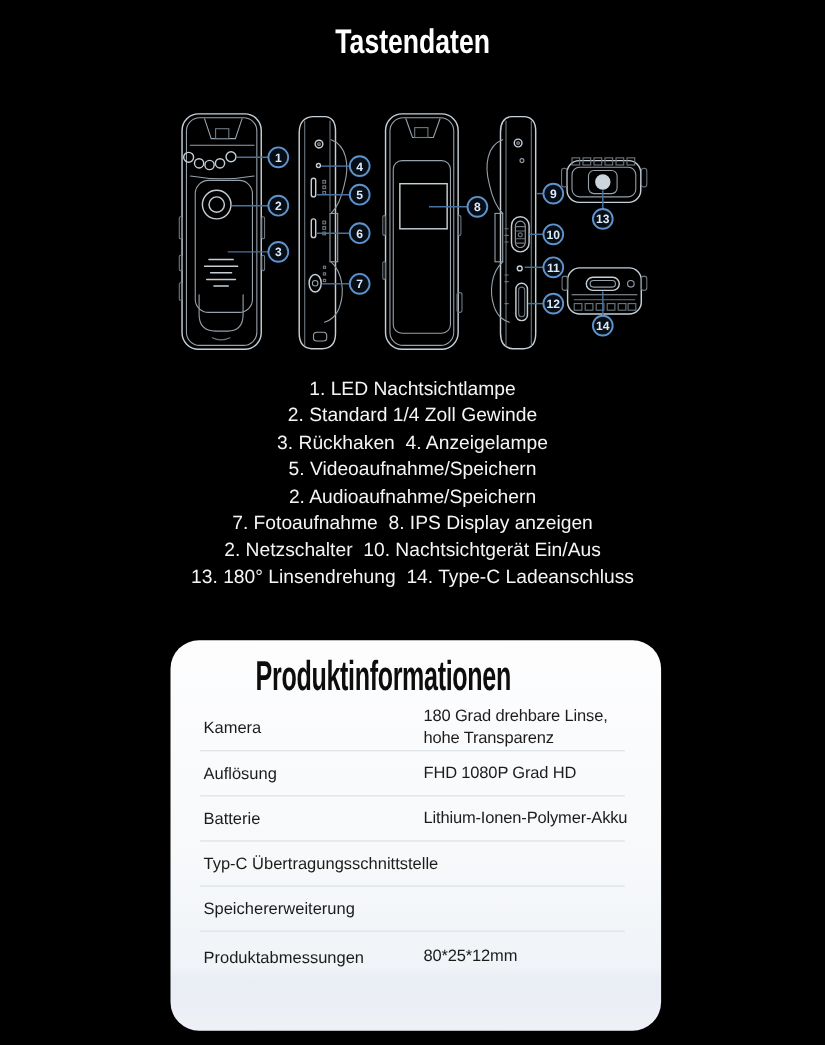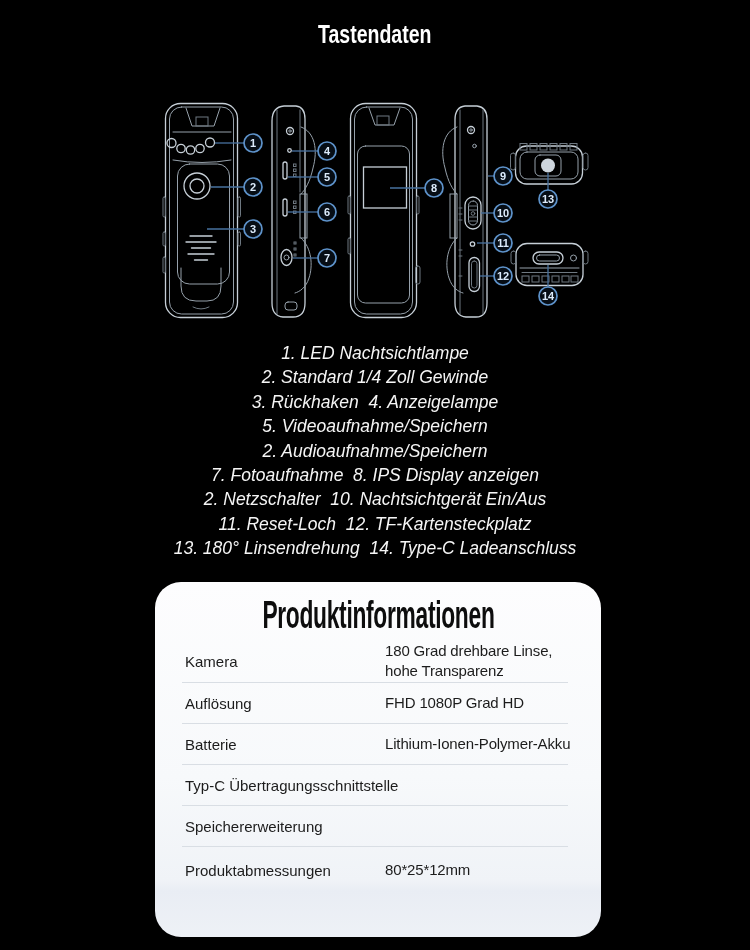--- a/index.html
+++ b/index.html
@@ -1,43 +1,43 @@
 <!DOCTYPE html>
 <html><head>
 <meta charset="utf-8">
 <style>
   html,body{margin:0;padding:0;background:#000;}
   .page{position:relative;width:750px;height:950px;background:#000;overflow:hidden;
         font-family:"Liberation Sans",sans-serif;}
 
   
   .main-title{position:absolute;top:22px;left:0;width:750px;margin:0;text-align:center;
-              color:#ffffff;font-size:25px;font-weight:700;line-height:1;}
+              color:#ffffff;font-size:31px;font-weight:700;line-height:1;}
   .main-title .condense{display:inline-block;transform:scaleX(0.78);transform-origin:center;}
 
   
   .diagram{position:absolute;top:0;left:0;}
   .dev{stroke:#c6cfd7;fill:none;stroke-width:1.3;stroke-linecap:round;}
   .dev .dim{stroke:#96a1ab;stroke-width:1;}
   .dev .faint{stroke:#6e7881;stroke-width:1;}
   .dev .fillshape{fill:#cdd5dc;stroke:none;}
   .leaders path{stroke:#47729f;stroke-width:1.3;fill:none;}
   .co-ring{fill:#060d15;stroke:#5e93cb;stroke-width:1.7;}
   .co-num{fill:#dcebfb;font-family:"Liberation Sans",sans-serif;font-size:11px;font-weight:700;
           text-anchor:middle;}
 
   
   .legend{position:absolute;top:341px;left:0;width:750px;text-align:center;
           color:#f5f5f5;font-size:17.5px;line-height:24.4px;}
-  .legend-line{white-space:pre-wrap;font-style:italic;}
+  .legend-line{white-space:pre-wrap;}
 
   
   .card{position:absolute;left:155px;top:582px;width:446px;height:355px;border-radius:26px;
         background:linear-gradient(180deg,#fdfdfe 0%,#f7f9fb 55%,#f0f3f7 84%,#e9edf4 87%,#eef1f6 100%);}
-  .card-title{padding-top:14px;height:44px;text-align:center;color:#0d0d0d;
+  .card-title{padding-top:14px;height:44px;color:#0d0d0d;
               font-size:38px;font-weight:700;line-height:1;}
   .card-title .condense{display:inline-block;transform:scaleX(0.60);transform-origin:center;letter-spacing:-0.5px;}
   .spec{position:absolute;left:0;top:58px;width:446px;}
   .spec-row{display:flex;align-items:center;box-sizing:border-box;padding:0 28px 0 30px;}
   .spec-label{width:200px;flex:none;font-size:15px;color:#1c1c1c;white-space:nowrap;}
   .spec-value{flex:1;font-size:15px;color:#1c1c1c;white-space:pre-line;line-height:1.32;letter-spacing:-0.15px;}
   .divider{height:1px;background:#d9dee4;margin:0 33px 0 27px;}
   .h42{height:42px}.h40{height:40px}.h46{height:46px}
 </style>
 </head>
@@ -273,21 +273,20 @@
   </svg>
 
   <div class="legend">
     <div class="legend-line">1. LED Nachtsichtlampe</div>
     <div class="legend-line">2. Standard 1/4 Zoll Gewinde</div>
     <div class="legend-line">3. Rückhaken  4. Anzeigelampe</div>
     <div class="legend-line">5. Videoaufnahme/Speichern</div>
     <div class="legend-line">2. Audioaufnahme/Speichern</div>
     <div class="legend-line">7. Fotoaufnahme  8. IPS Display anzeigen</div>
     <div class="legend-line">2. Netzschalter  10. Nachtsichtgerät Ein/Aus</div>
-    <div class="legend-line">11. Reset-Loch  12. TF-Kartensteckplatz</div>
     <div class="legend-line">13. 180° Linsendrehung  14. Type-C Ladeanschluss</div>
   </div>
 
   <div class="card">
     <div class="card-title">
       <span class="condense">Produktinformationen</span>
     </div>
     <div class="spec">
       <div class="spec-row h42">
         <div class="spec-label">Kamera</div>

